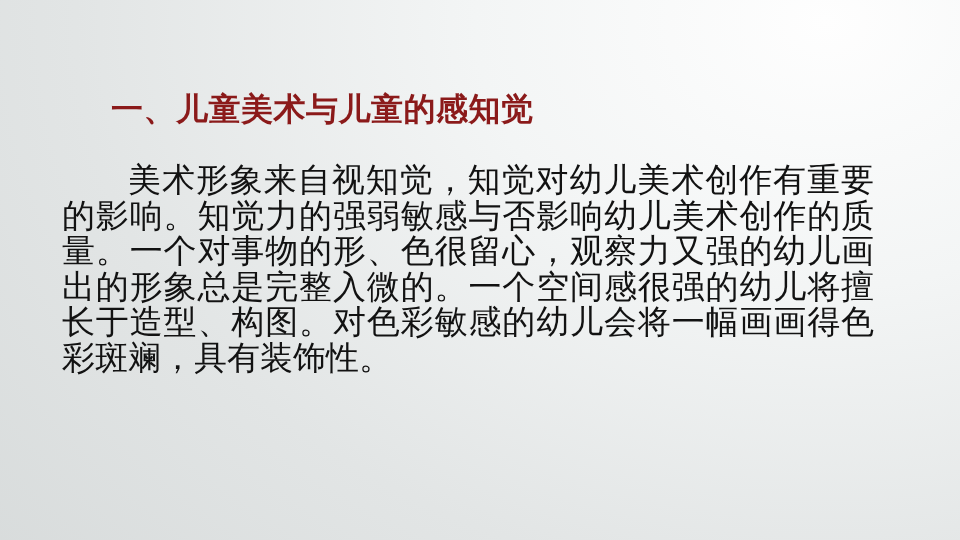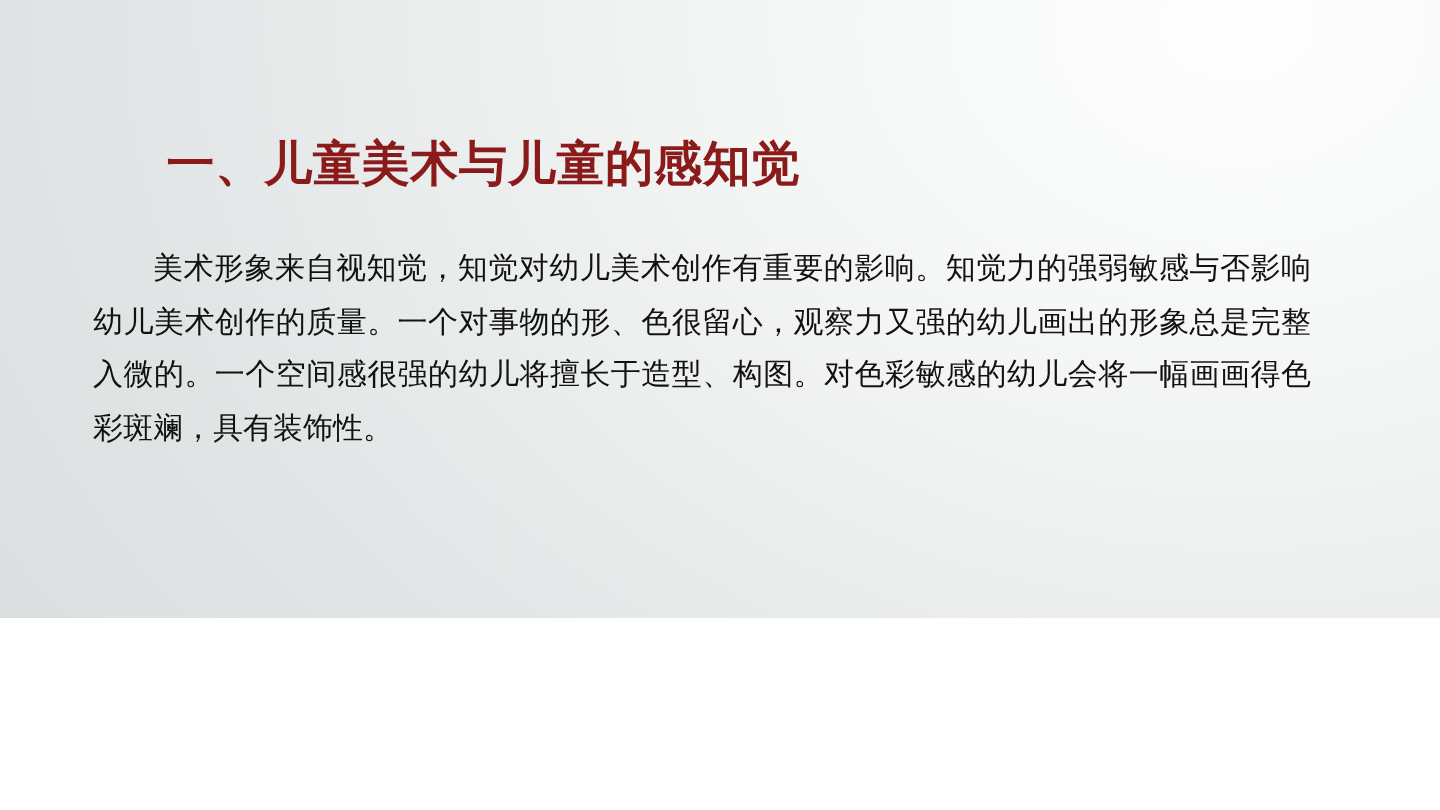--- a/index.html
+++ b/index.html
@@ -5,21 +5,21 @@
   html, body {
     margin: 0;
     padding: 0;
     width: 960px;
     height: 540px;
     overflow: hidden;
   }
   .slide {
     position: relative;
     width: 960px;
-    height: 412px;
+    height: 540px;
     background: radial-gradient(ellipse 1250px 950px at 86% 4%,
                 #fefefe 0%,
                 #f3f5f5 28%,
                 #e2e5e5 60%,
                 #d3d7d7 100%);
     font-family: "Liberation Sans", sans-serif;
   }
   .slide-title {
     position: absolute;
     left: 111px;
@@ -29,21 +29,21 @@
     font-weight: bold;
     letter-spacing: 0.5px;
     white-space: nowrap;
   }
   .slide-body {
     position: absolute;
     left: 62px;
     top: 162px;
     width: 812px;
     margin: 0;
-    font-size: 20px;
+    font-size: 33px;
     line-height: 35.5px;
     font-weight: 500;
     text-indent: 2em;
     text-align: justify;
     letter-spacing: 0px;
     word-break: break-all;
   }
 </style>
 </head>
 <body>

